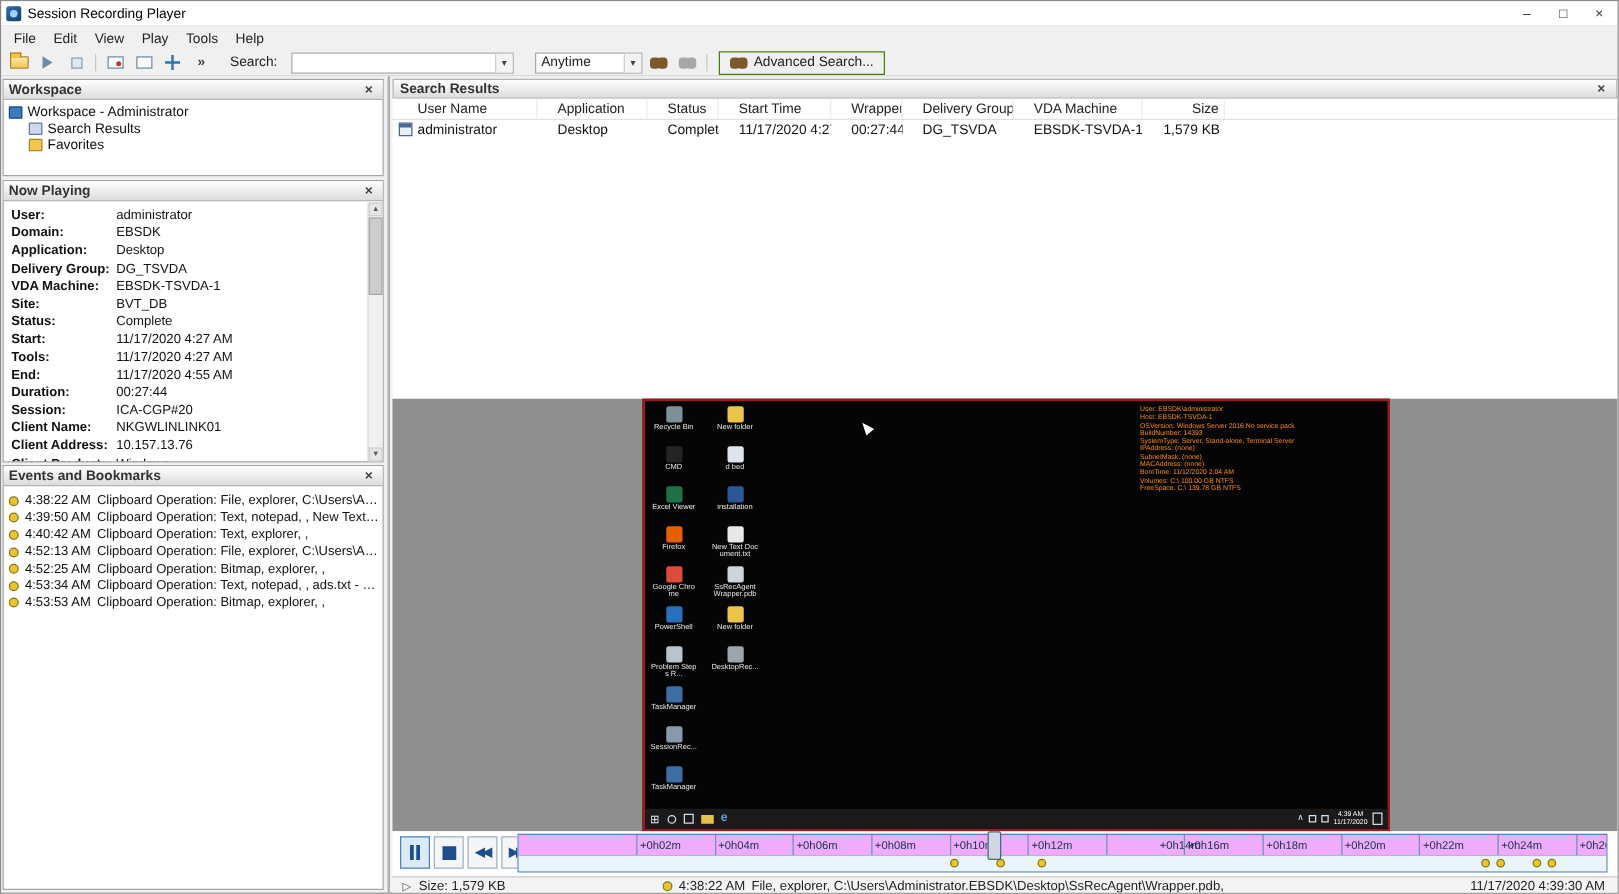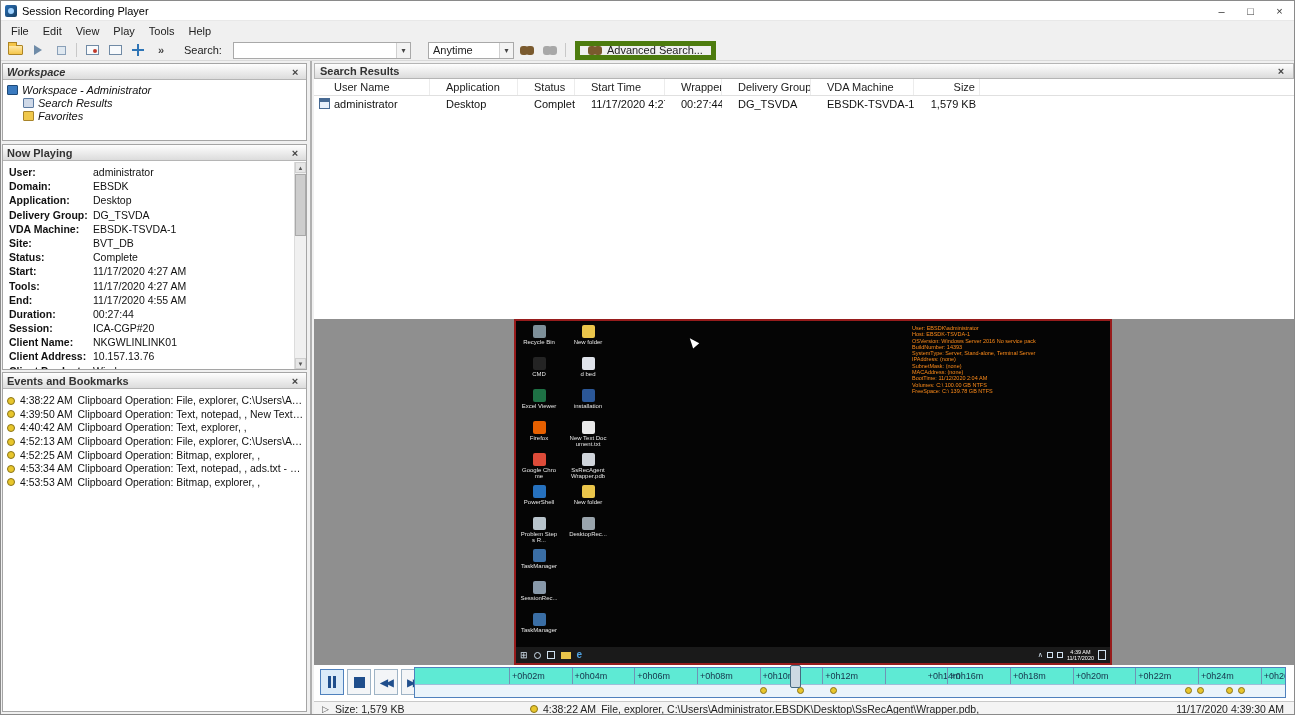--- a/index.html
+++ b/index.html
@@ -35,28 +35,28 @@
 .search-label{margin-left:10px;flex:0 0 auto;}
 .combo{height:17px;background:#fff;border:1px solid #a9a9a9;display:flex;align-items:center;flex:0 0 auto;}
 .combo input{border:none;outline:none;flex:1;font-size:11px;padding:0 3px;background:transparent;min-width:0;}
 .combo .arrow{width:14px;text-align:center;font-size:8px;color:#444;background:#f3f3f3;border-left:1px solid #d0d0d0;height:100%;line-height:15px;}
 .combo.search{width:178px;margin-left:8px;}
 .combo.time{width:86px;margin-left:14px;padding-left:4px;justify-content:space-between;}
 .ic-binoc{position:relative;width:14px;height:9px;}
 .ic-binoc::before,.ic-binoc::after{content:"";position:absolute;top:0;width:8px;height:9px;border-radius:3px;background:#7a5a2e;}
 .ic-binoc::before{left:0;}.ic-binoc::after{right:0;}
 .ic-binoc.gray::before,.ic-binoc.gray::after{background:#a8a8a8;}
-.adv-btn{display:flex;align-items:center;gap:5px;height:19px;padding:0 8px;background:#f0f0f0;border:5px solid #4d7c0f;font-size:11px;color:#222;margin-left:4px;}
+.adv-btn{display:flex;align-items:center;gap:5px;height:19px;padding:0 8px;background:#f0f0f0;border:1px solid #4d7c0f;font-size:11px;color:#222;margin-left:4px;}
 
 
 .left{position:absolute;left:0;top:60px;width:311px;bottom:0;background:#f0f0f0;border-right:2px solid #b0b0b0;}
 .panel{position:absolute;left:1px;right:3px;background:#fff;border:1px solid #a5a5a5;}
 .panel-h{height:16px;background:linear-gradient(#fefefe,#dcdcdc);border-bottom:1px solid #b5b5b5;display:flex;align-items:center;padding:0 4px;font-size:11px;font-weight:bold;color:#333;}
 .panel-x{margin-left:auto;font-size:11px;color:#444;width:14px;text-align:center;cursor:default;}
-.p-workspace{top:2px;height:78px;font-style:italic;}
+.p-workspace{top:2px;height:78px;}
 .p-nowplaying{top:83px;height:226px;}
 .p-events{top:311px;bottom:2px;}
 .tree{padding:3px 0 0 4px;font-size:11px;color:#111;}
 .tree-row{display:flex;align-items:center;height:13px;gap:4px;}
 .tree-row.child{padding-left:16px;}
 .ticon{width:11px;height:10px;flex:0 0 auto;border-radius:1px;}
 .ticon.root{background:#3a7abf;border:1px solid #1d4a79;}
 .ticon.search{background:#cfd9e8;border:1px solid #5c7ba1;}
 .ticon.fav{background:#f0c84b;border:1px solid #a8842a;}
 .np-body{position:absolute;left:0;top:17px;right:12px;bottom:0;overflow:hidden;padding:4px 0 0 6px;}
@@ -115,21 +115,21 @@
 
 
 .controls{position:absolute;left:0;top:604px;right:0;height:36px;background:#ffffff;}
 .pbtns{position:absolute;left:6px;top:4px;display:flex;gap:3px;}
 .pbtn{width:24px;height:26px;background:#f3f5f7;border:1px solid #9eb3c5;display:flex;align-items:center;justify-content:center;gap:2px;}
 .pbtn.active{background:#dcebf8;border-color:#4f81bd;}
 .bar{width:3px;height:12px;background:#1f4e8c;}
 .sq{width:11px;height:11px;background:#1f4e8c;}
 .tri{font-size:10px;color:#1f4e8c;letter-spacing:-2px;font-weight:bold;}
 .timeline{position:absolute;left:100px;right:8px;top:2px;height:31px;border:1px solid #4f81bd;background:#fff;}
-.tl-top{position:relative;height:17px;background:#5eead4;border-bottom:1px solid #9dbfda;overflow:hidden;}
+.tl-top{position:relative;height:17px;background:#f0abfc;border-bottom:1px solid #9dbfda;overflow:hidden;}
 .tl-marker{position:absolute;top:0;bottom:0;display:flex;align-items:center;}
 .tl-tick{position:absolute;left:0;top:0;bottom:0;width:1px;background:#6f93b5;}
 .tl-label{margin-left:3px;font-size:9px;color:#16324a;white-space:nowrap;}
 .tl-bottom{position:relative;height:12px;background:#eaf4fb;}
 .tl-dot{position:absolute;top:2px;width:7px;height:7px;margin-left:-3px;border-radius:50%;background:#e8c62c;border:1px solid #8a7418;}
 .tl-scrubber{position:absolute;top:-3px;width:11px;height:23px;margin-left:-5px;background:#cdd9e2;border:1px solid #456a80;border-radius:2px;z-index:2;}
 
 
 .statusbar{position:absolute;left:0;top:640px;right:0;height:15px;background:#f4f4f4;border-top:1px solid #c9c9c9;font-size:10.5px;color:#222;}
 .st-size{position:absolute;left:8px;top:1px;display:flex;gap:6px;align-items:center;}

